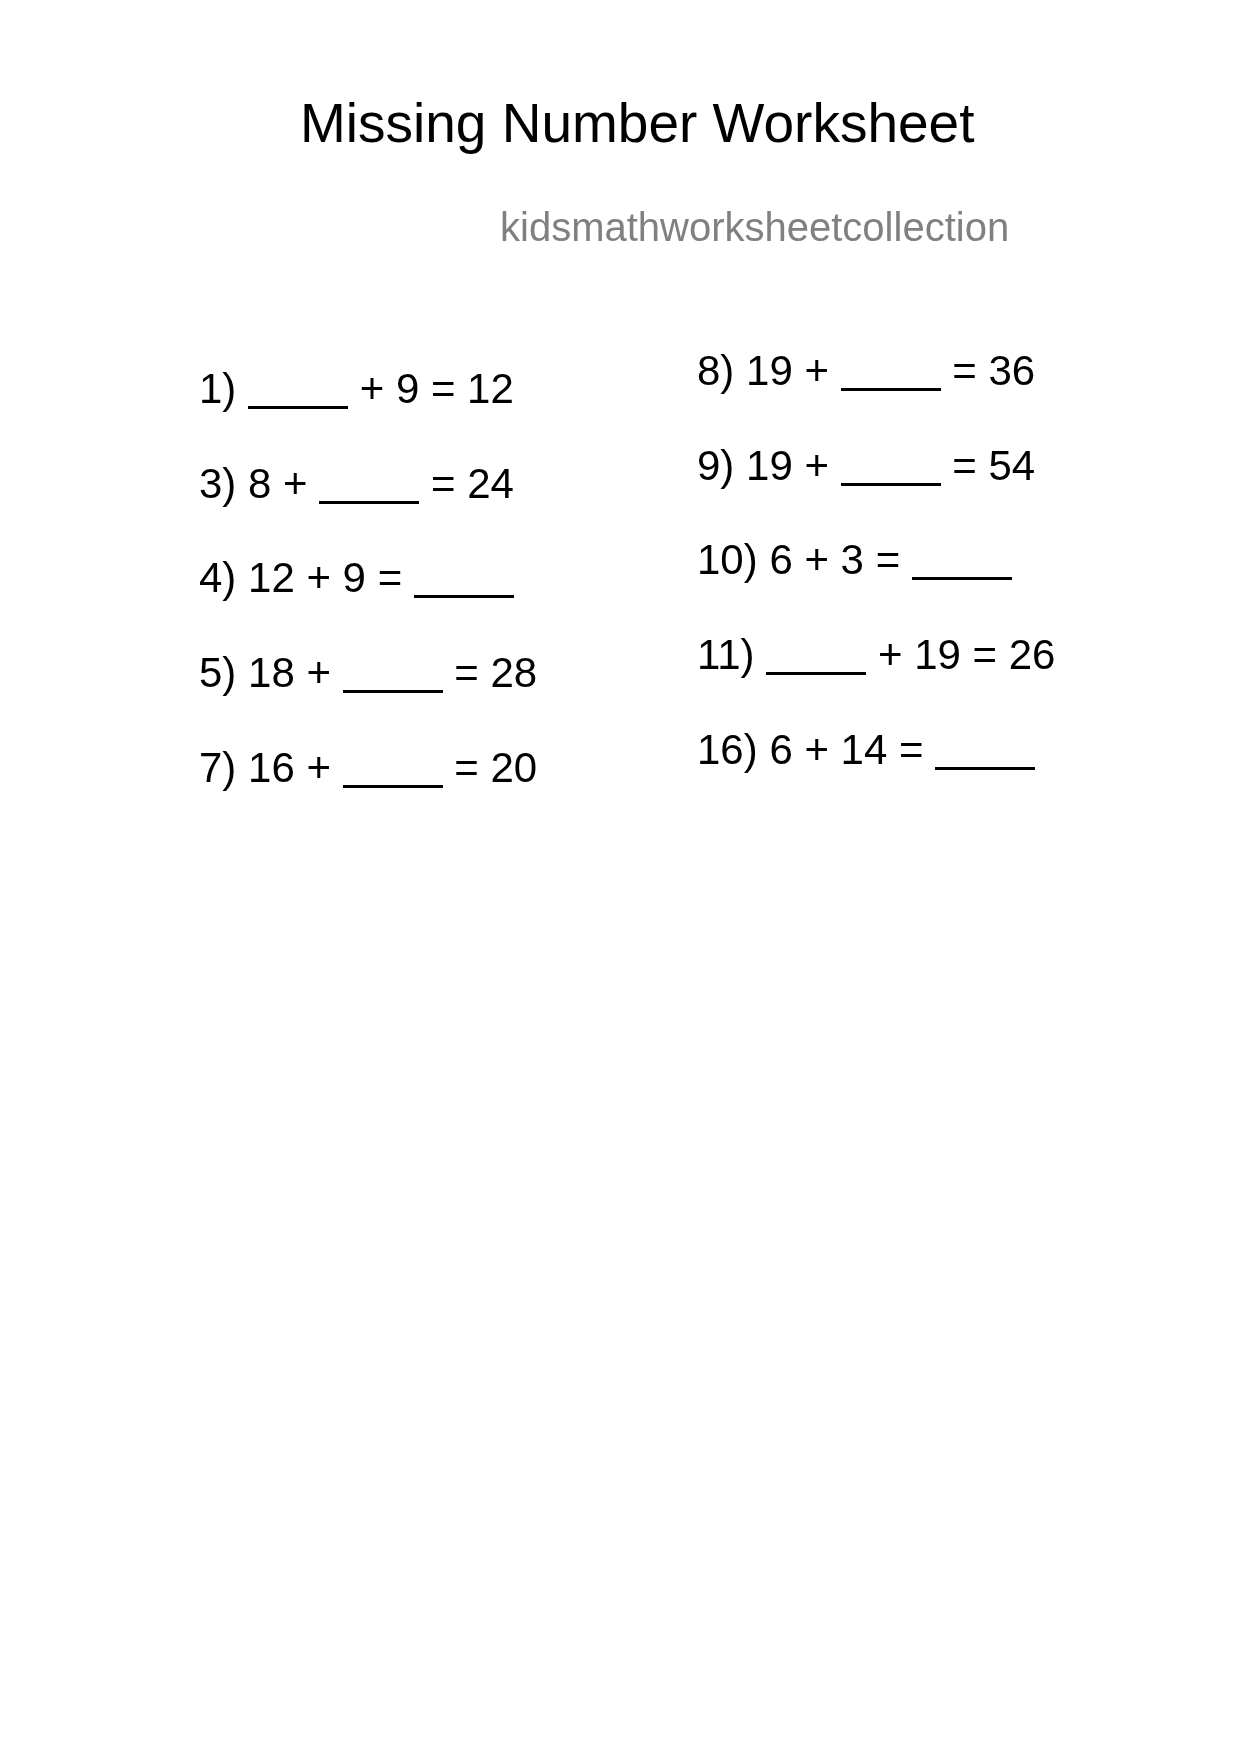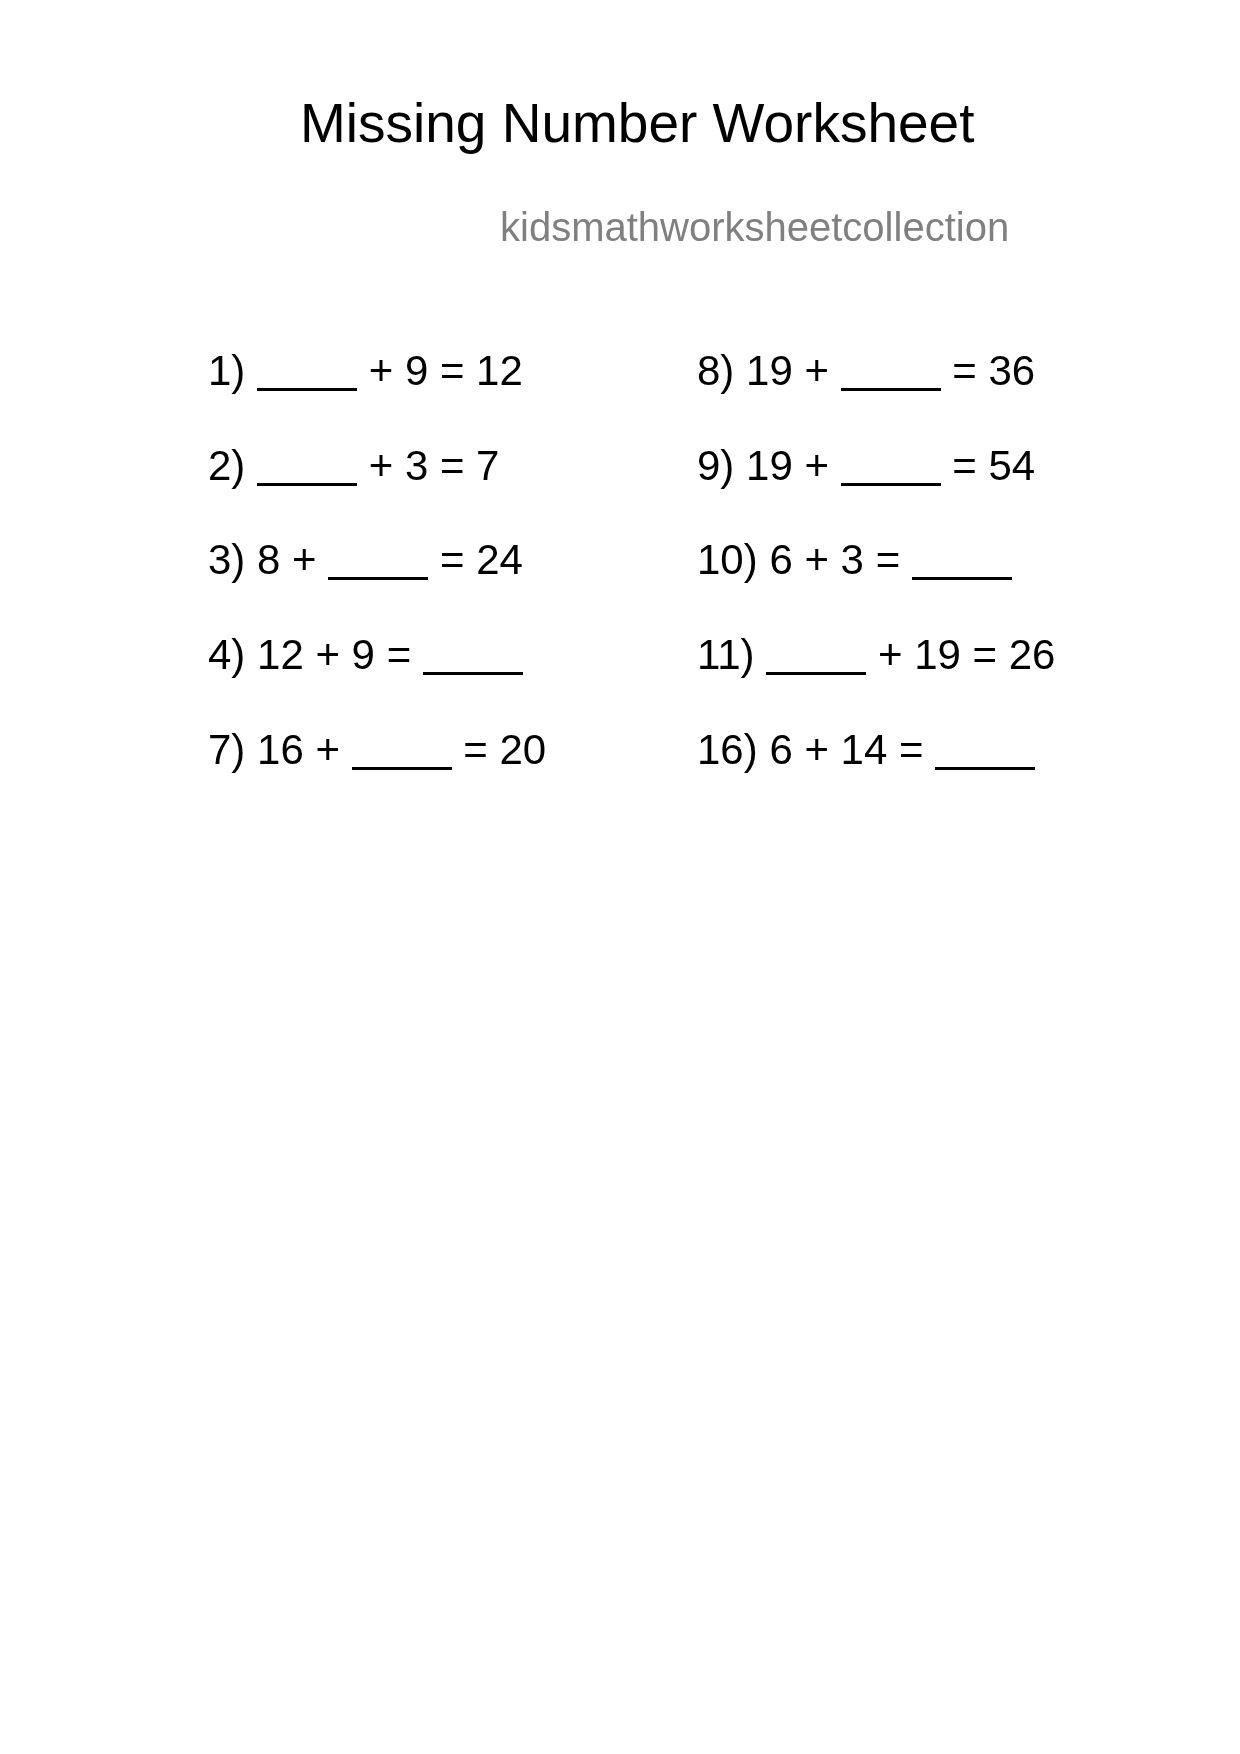--- a/index.html
+++ b/index.html
@@ -32,21 +32,21 @@
       font-size: 40px;
       line-height: 1;
       color: #808080;
       white-space: nowrap;
       margin-top: 23px;
     }
     .problems-col {
       position: absolute;
       top: 350px;
     }
-    .problems-col.left { left: 208px; }
+    .problems-col.left { left: 199px; margin-top: 18px; }
     .problems-col.right { left: 697px; }
     .problem {
       height: 94.7px;
       font-size: 42px;
       line-height: 1;
       white-space: nowrap;
     }
     .blank-line {
       display: inline-block;
       width: 100px;
@@ -63,34 +63,35 @@
   <div class="title">Missing Number Worksheet</div>
   <div class="subtitle">kidsmathworksheetcollection</div>
 
   <div class="problems-col left">
     <div class="problem">
       <span>1)</span>
       <span class="blank-line"></span>
       <span>+ 9 = 12</span>
     </div>
     <div class="problem">
-      <span>2)</span>
-      <span class="blank-line"></span>
-      <span>+ 3 = 7</span>
-    </div>
-    <div class="problem">
       <span>3)</span>
       <span>8 +</span>
       <span class="blank-line"></span>
       <span>= 24</span>
     </div>
     <div class="problem">
       <span>4)</span>
       <span>12 + 9 =</span>
       <span class="blank-line"></span>
+    </div>
+    <div class="problem">
+      <span>5)</span>
+      <span>18 +</span>
+      <span class="blank-line"></span>
+      <span>= 28</span>
     </div>
     <div class="problem">
       <span>7)</span>
       <span>16 +</span>
       <span class="blank-line"></span>
       <span>= 20</span>
     </div>
   </div>
 
   <div class="problems-col right">

